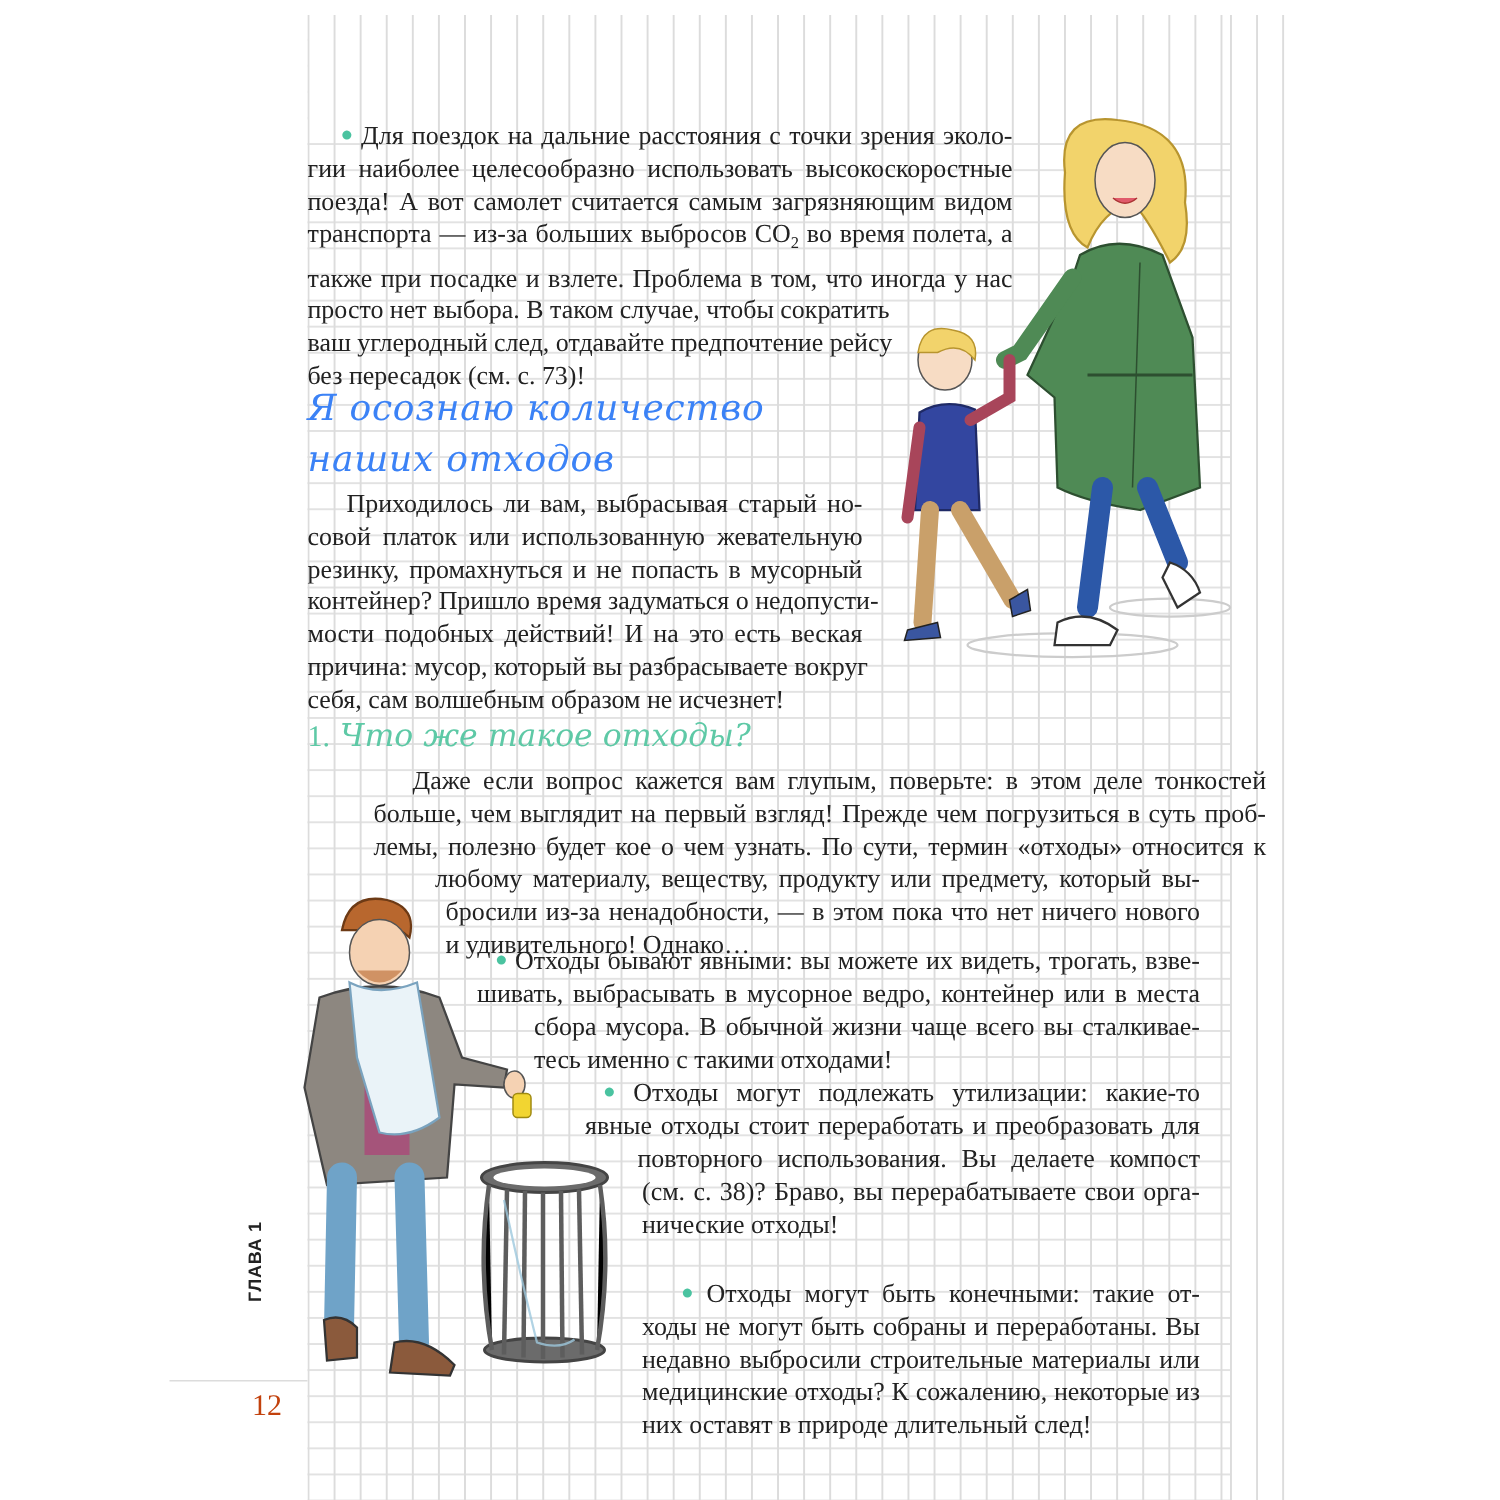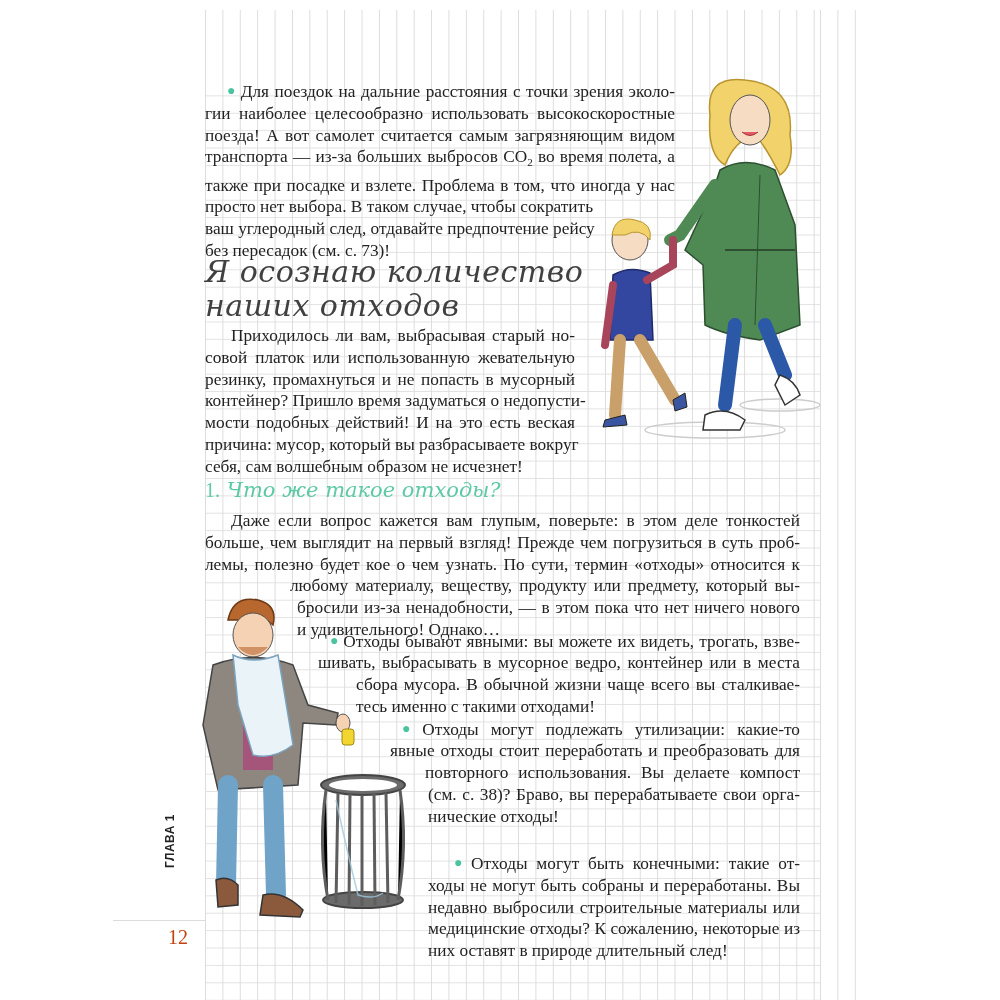--- a/index.html
+++ b/index.html
@@ -33,21 +33,21 @@
       position: absolute; font-size: 17.3px; line-height: 21.8px;
       text-align: justify; text-align-last: justify; white-space: nowrap;
     }
     .line { display: block; text-align: justify; text-align-last: justify; }
     .line.last { text-align-last: left; }
     .bullet { color: #4ac3a0; font-size: 14px; margin-right: 4px; vertical-align: 2px; }
     .indent { padding-left: 26px; }
     .heading {
       position: absolute; left: 205px; top: 255px;
       font-family: "DejaVu Serif", serif; font-style: italic;
-      font-size: 30px; line-height: 34px; color: #404040; letter-spacing: 0.5px;
+      font-size: 24px; line-height: 34px; color: #3b82f6; letter-spacing: 0.5px;
     }
     .subheading {
       position: absolute; left: 205px; top: 478px;
       font-family: "DejaVu Serif", serif; font-style: italic;
       font-size: 21px; color: #5ec9a6;
     }
     .subheading .num { font-style: normal; font-family: "Liberation Serif", serif; font-size: 20px; }
     sub { font-size: 11px; }
     .chapter {
       position: absolute; left: 163px; top: 868px;
@@ -93,21 +93,21 @@
   <span class="line">мости подобных действий! И на это есть веская</span>
   <span class="line">причина: мусор, который вы разбрасываете вокруг</span>
   <span class="line last">себя, сам волшебным образом не исчезнет!</span>
 </div>
 
 <div class="subheading">
   <span class="num">1.</span>
   <span>Что же такое отходы?</span>
 </div>
 
-<div class="text" style="left:205px; top:510px; width:595px;">
+<div class="text" style="left:205px; top:510px; width:595px;padding-left:44px;">
   <span class="line indent">Даже если вопрос кажется вам глупым, поверьте: в этом деле тонкостей</span>
   <span class="line">больше, чем выглядит на первый взгляд! Прежде чем погрузиться в суть проб-</span>
   <span class="line">лемы, полезно будет кое о чем узнать. По сути, термин «отходы» относится к</span>
 </div>
 <div class="text" style="left:290px; top:575px; width:510px;">
   <span class="line">любому материалу, веществу, продукту или предмету, который вы-</span>
 </div>
 <div class="text" style="left:297px; top:597px; width:503px;">
   <span class="line">бросили из-за ненадобности, — в этом пока что нет ничего нового</span>
   <span class="line last">и удивительного! Однако…</span>

